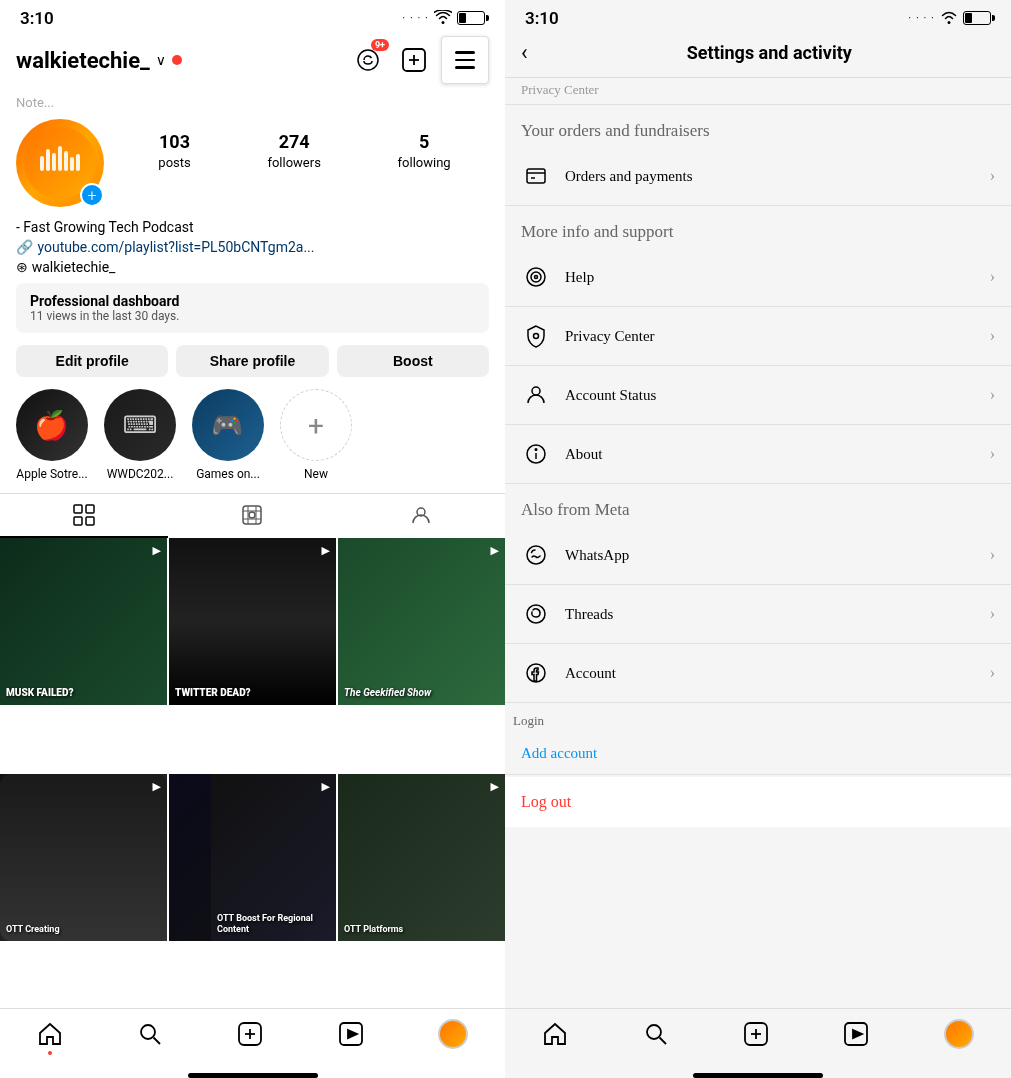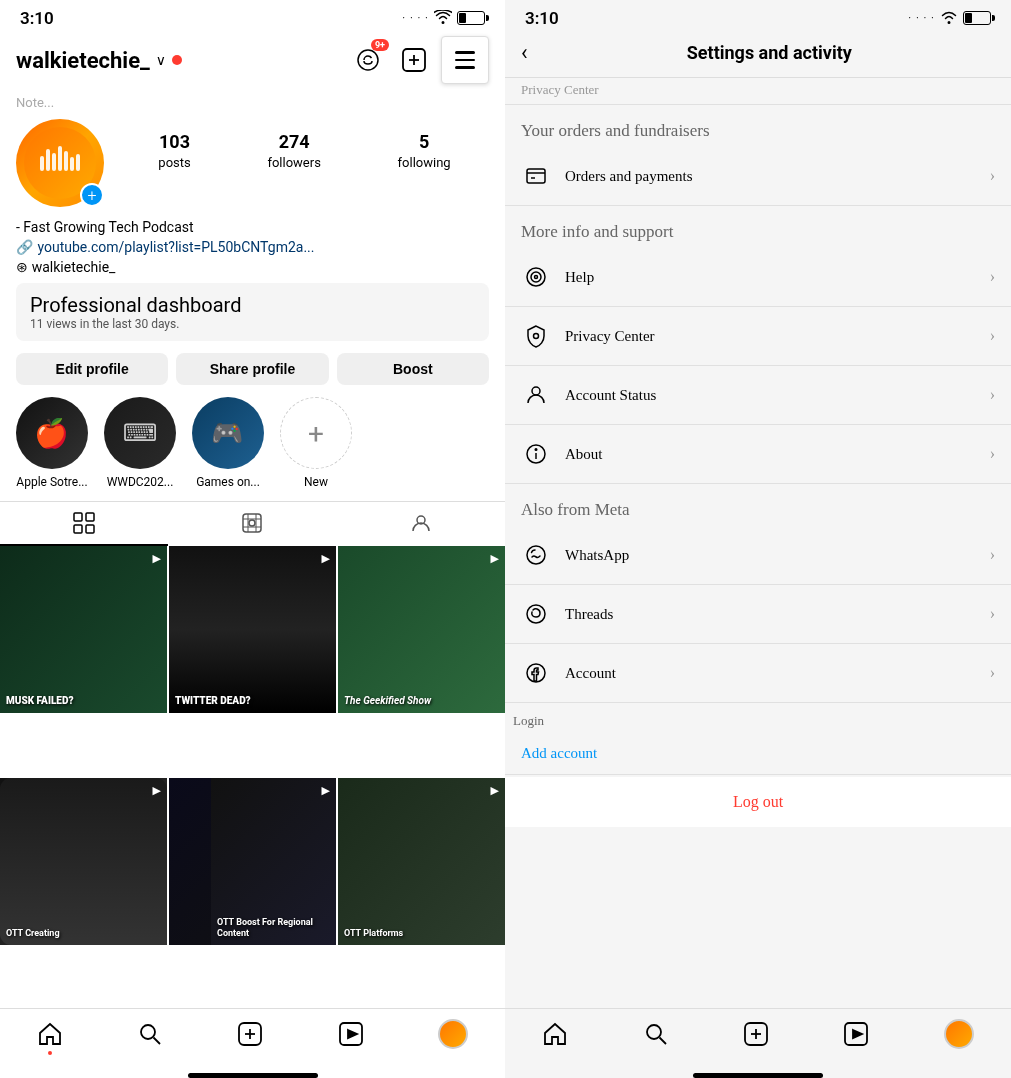--- a/index.html
+++ b/index.html
@@ -276,22 +276,22 @@
     }
 
     
     .dashboard-section {
       margin: 0 16px 12px;
       background: #f5f5f5;
       border-radius: 8px;
       padding: 10px 14px;
     }
     .dashboard-title {
-      font-size: 20px;
-      font-weight: 400;
+      font-size: 14px;
+      font-weight: 700;
       color: #000;
     }
     .dashboard-subtitle {
       font-size: 12px;
       color: #555;
     }
 
     
     .action-buttons {
       display: flex;
@@ -513,21 +513,20 @@
       color: #0095f6;
       background: #f5f5f5;
       cursor: pointer;
       border-bottom: 0.5px solid #e0e0e0;
     }
 
     .logout-section {
       background: #fff;
       padding: 0;
       margin-top: 2px;
-      text-align: center;
     }
     .logout-btn {
       padding: 16px 16px;
       font-size: 16px;
       color: #ff3b30;
       font-weight: 500;
       cursor: pointer;
     }
 
     .right-bottom-nav {

